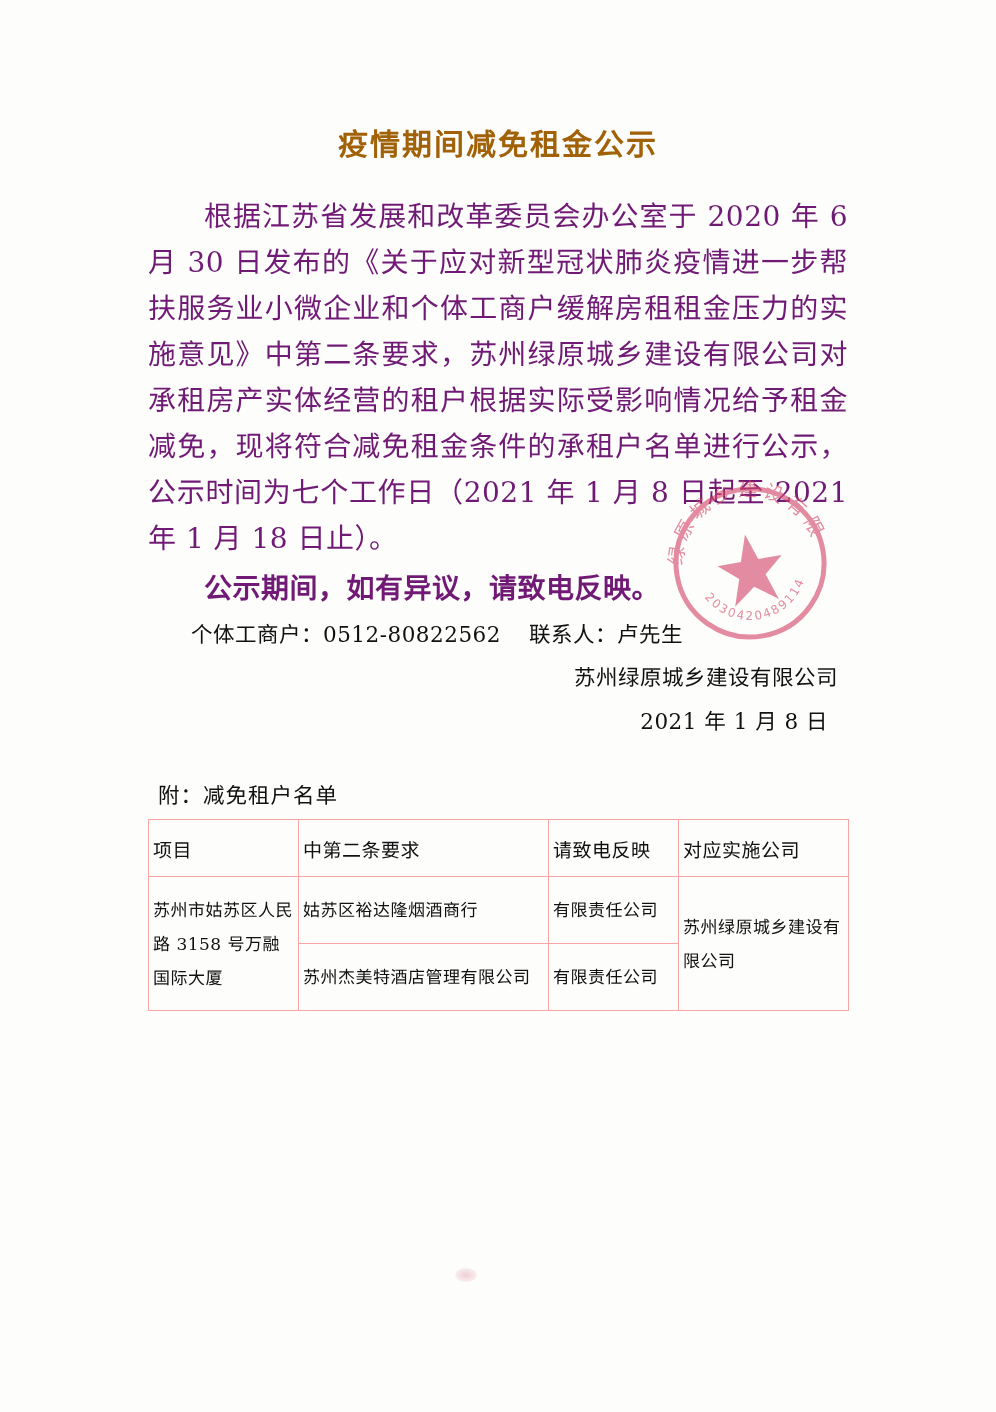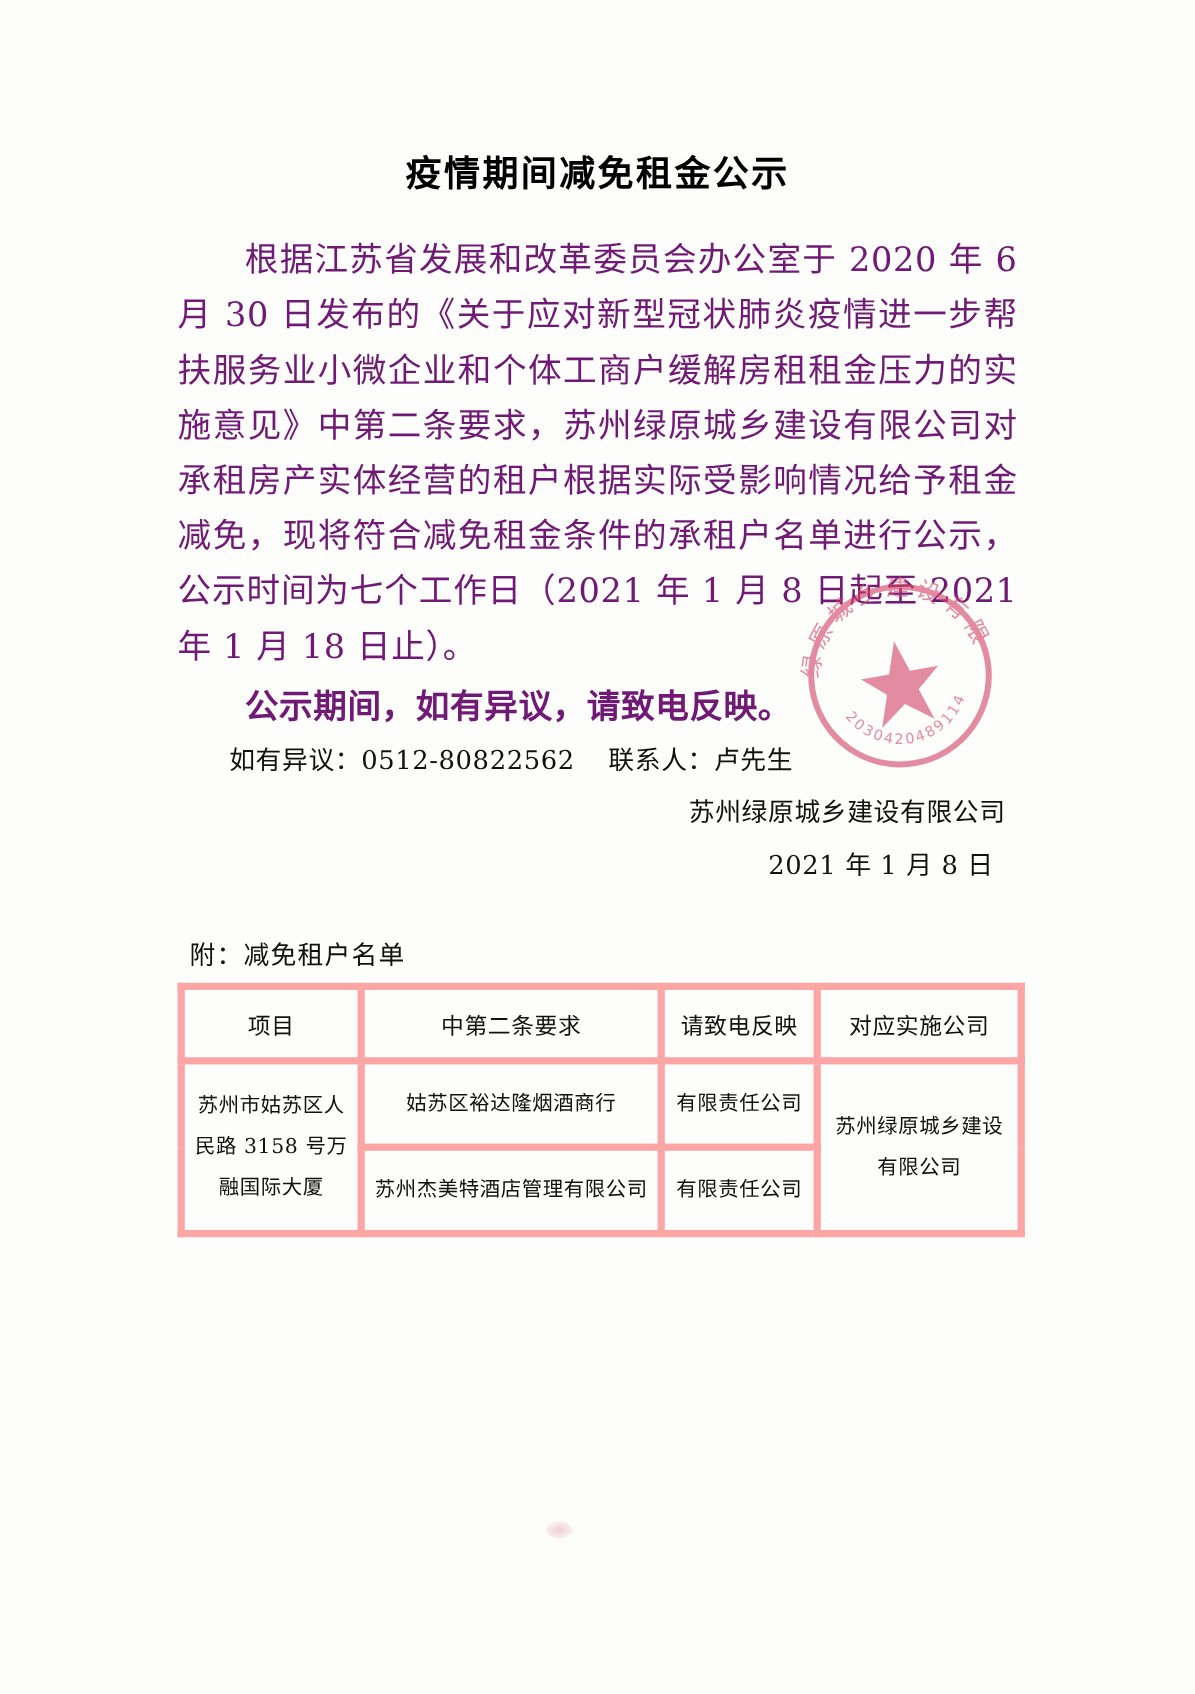--- a/index.html
+++ b/index.html
@@ -22,21 +22,21 @@
     background: #fdfdfc;
   }
   .doc-title {
     text-align: center;
     font-size: 30px;
     font-weight: bold;
     letter-spacing: 2px;
     margin: 0;
     padding-top: 120px;
     font-family: "DejaVu Serif", "Liberation Serif", serif;
-    color: #000000;
+    color: #a16207;
   }
   .body-wrap {
     margin: 0 auto;
     width: 700px;
     padding-top: 30px;
   }
   p.para {
     font-size: 28px;
     line-height: 46px;
     text-align: justify;
@@ -88,22 +88,22 @@
     font-family: Liberation Serif, serif;
   }
   table.tenants {
     border-collapse: collapse;
     width: 700px;
     margin: 0 auto;
     table-layout: fixed;
   }
   table.tenants th,
   table.tenants td {
-    border: 6px solid #fca5a5;
-    text-align: center;
+    border: 1px solid #fca5a5;
+    text-align: left;
     vertical-align: middle;
     font-size: 17px;
     letter-spacing: 0.5px;
     padding: 6px 4px;
     color: #111;
   }
   table.tenants th {
     font-size: 19px;
     font-weight: normal;
     height: 44px;
@@ -145,21 +145,21 @@
 
   <h1 class="doc-title">疫情期间减免租金公示</h1>
 
   <div class="body-wrap">
 
     <p class="para">根据江苏省发展和改革委员会办公室于 2020 年 6 月 30 日发布的《关于应对新型冠状肺炎疫情进一步帮扶服务业小微企业和个体工商户缓解房租租金压力的实施意见》中第二条要求，苏州绿原城乡建设有限公司对承租房产实体经营的租户根据实际受影响情况给予租金减免，现将符合减免租金条件的承租户名单进行公示，公示时间为七个工作日（2021 年 1 月 8 日起至 2021 年 1 月 18 日止）。</p>
 
     <p class="para tight">公示期间，如有异议，请致电反映。</p>
 
     <p class="contact-line">
-      <span>如有异议：</span><span>0512-80822562</span><span class="contact-gap"></span><span>联系人：</span><span>卢先生</span>
+      <span>个体工商户：</span><span>0512-80822562</span><span class="contact-gap"></span><span>联系人：</span><span>卢先生</span>
     </p>
 
     <div class="signature-block">
       <p class="sign-company">苏州绿原城乡建设有限公司</p>
       <p class="sign-date">2021 年 1 月 8 日</p>
     </div>
 
     <p class="attach-label">附：减免租户名单</p>
 
     <table class="tenants">

